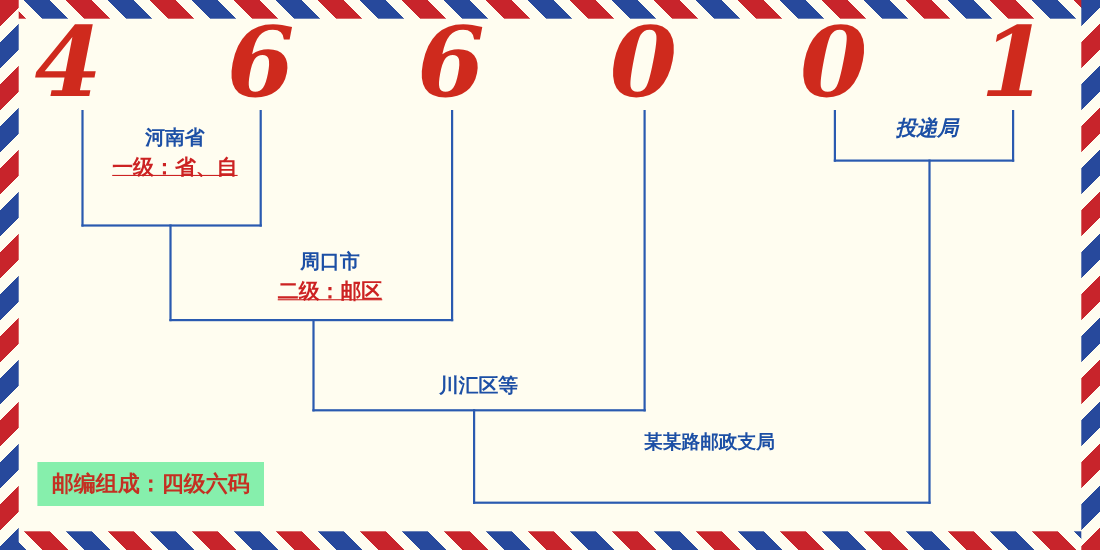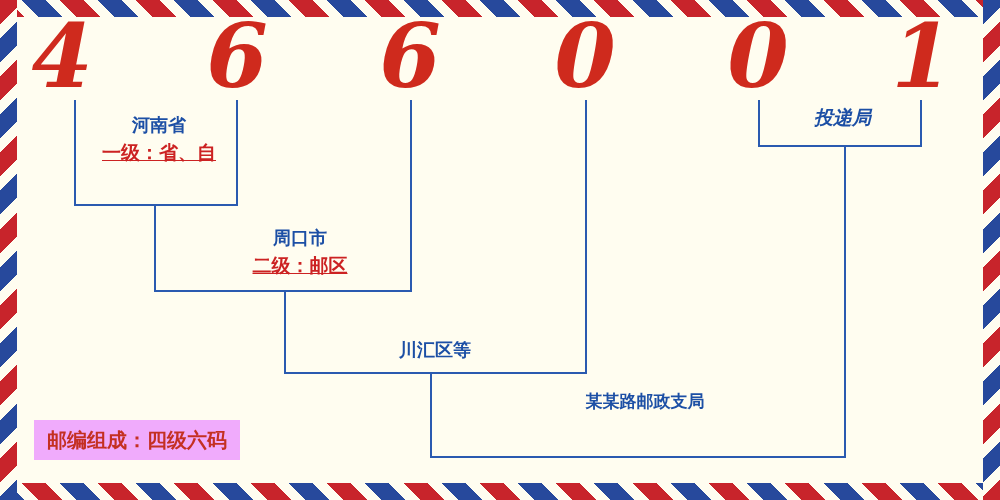--- a/index.html
+++ b/index.html
@@ -56,21 +56,21 @@
   #lbl3 {left:305px; top:308px; width:260px;margin-top:30px;}
   #lbl4 {left:520px; top:390px; width:250px;}
   #lbl4 .title {font-size:17px;}
   #lbl4 .desc  {font-size:18px; margin-top:12px;}
   #lbl5 {left:775px; top:106px; width:135px;font-style:italic;}
   #lbl5 .title {font-size:19px;}
 
   
   #badge {
     position:absolute; left:34px; top:420px;
-    background:#f0abfc; color:#c43022;
+    background:#86efac; color:#c43022;
     font-weight:bold; font-size:20px; line-height:22px;
     padding:9px 13px;
   }
 </style>
 </head>
 <body>
 
 <div class="stage">
 
   <div class="strip top"></div>

